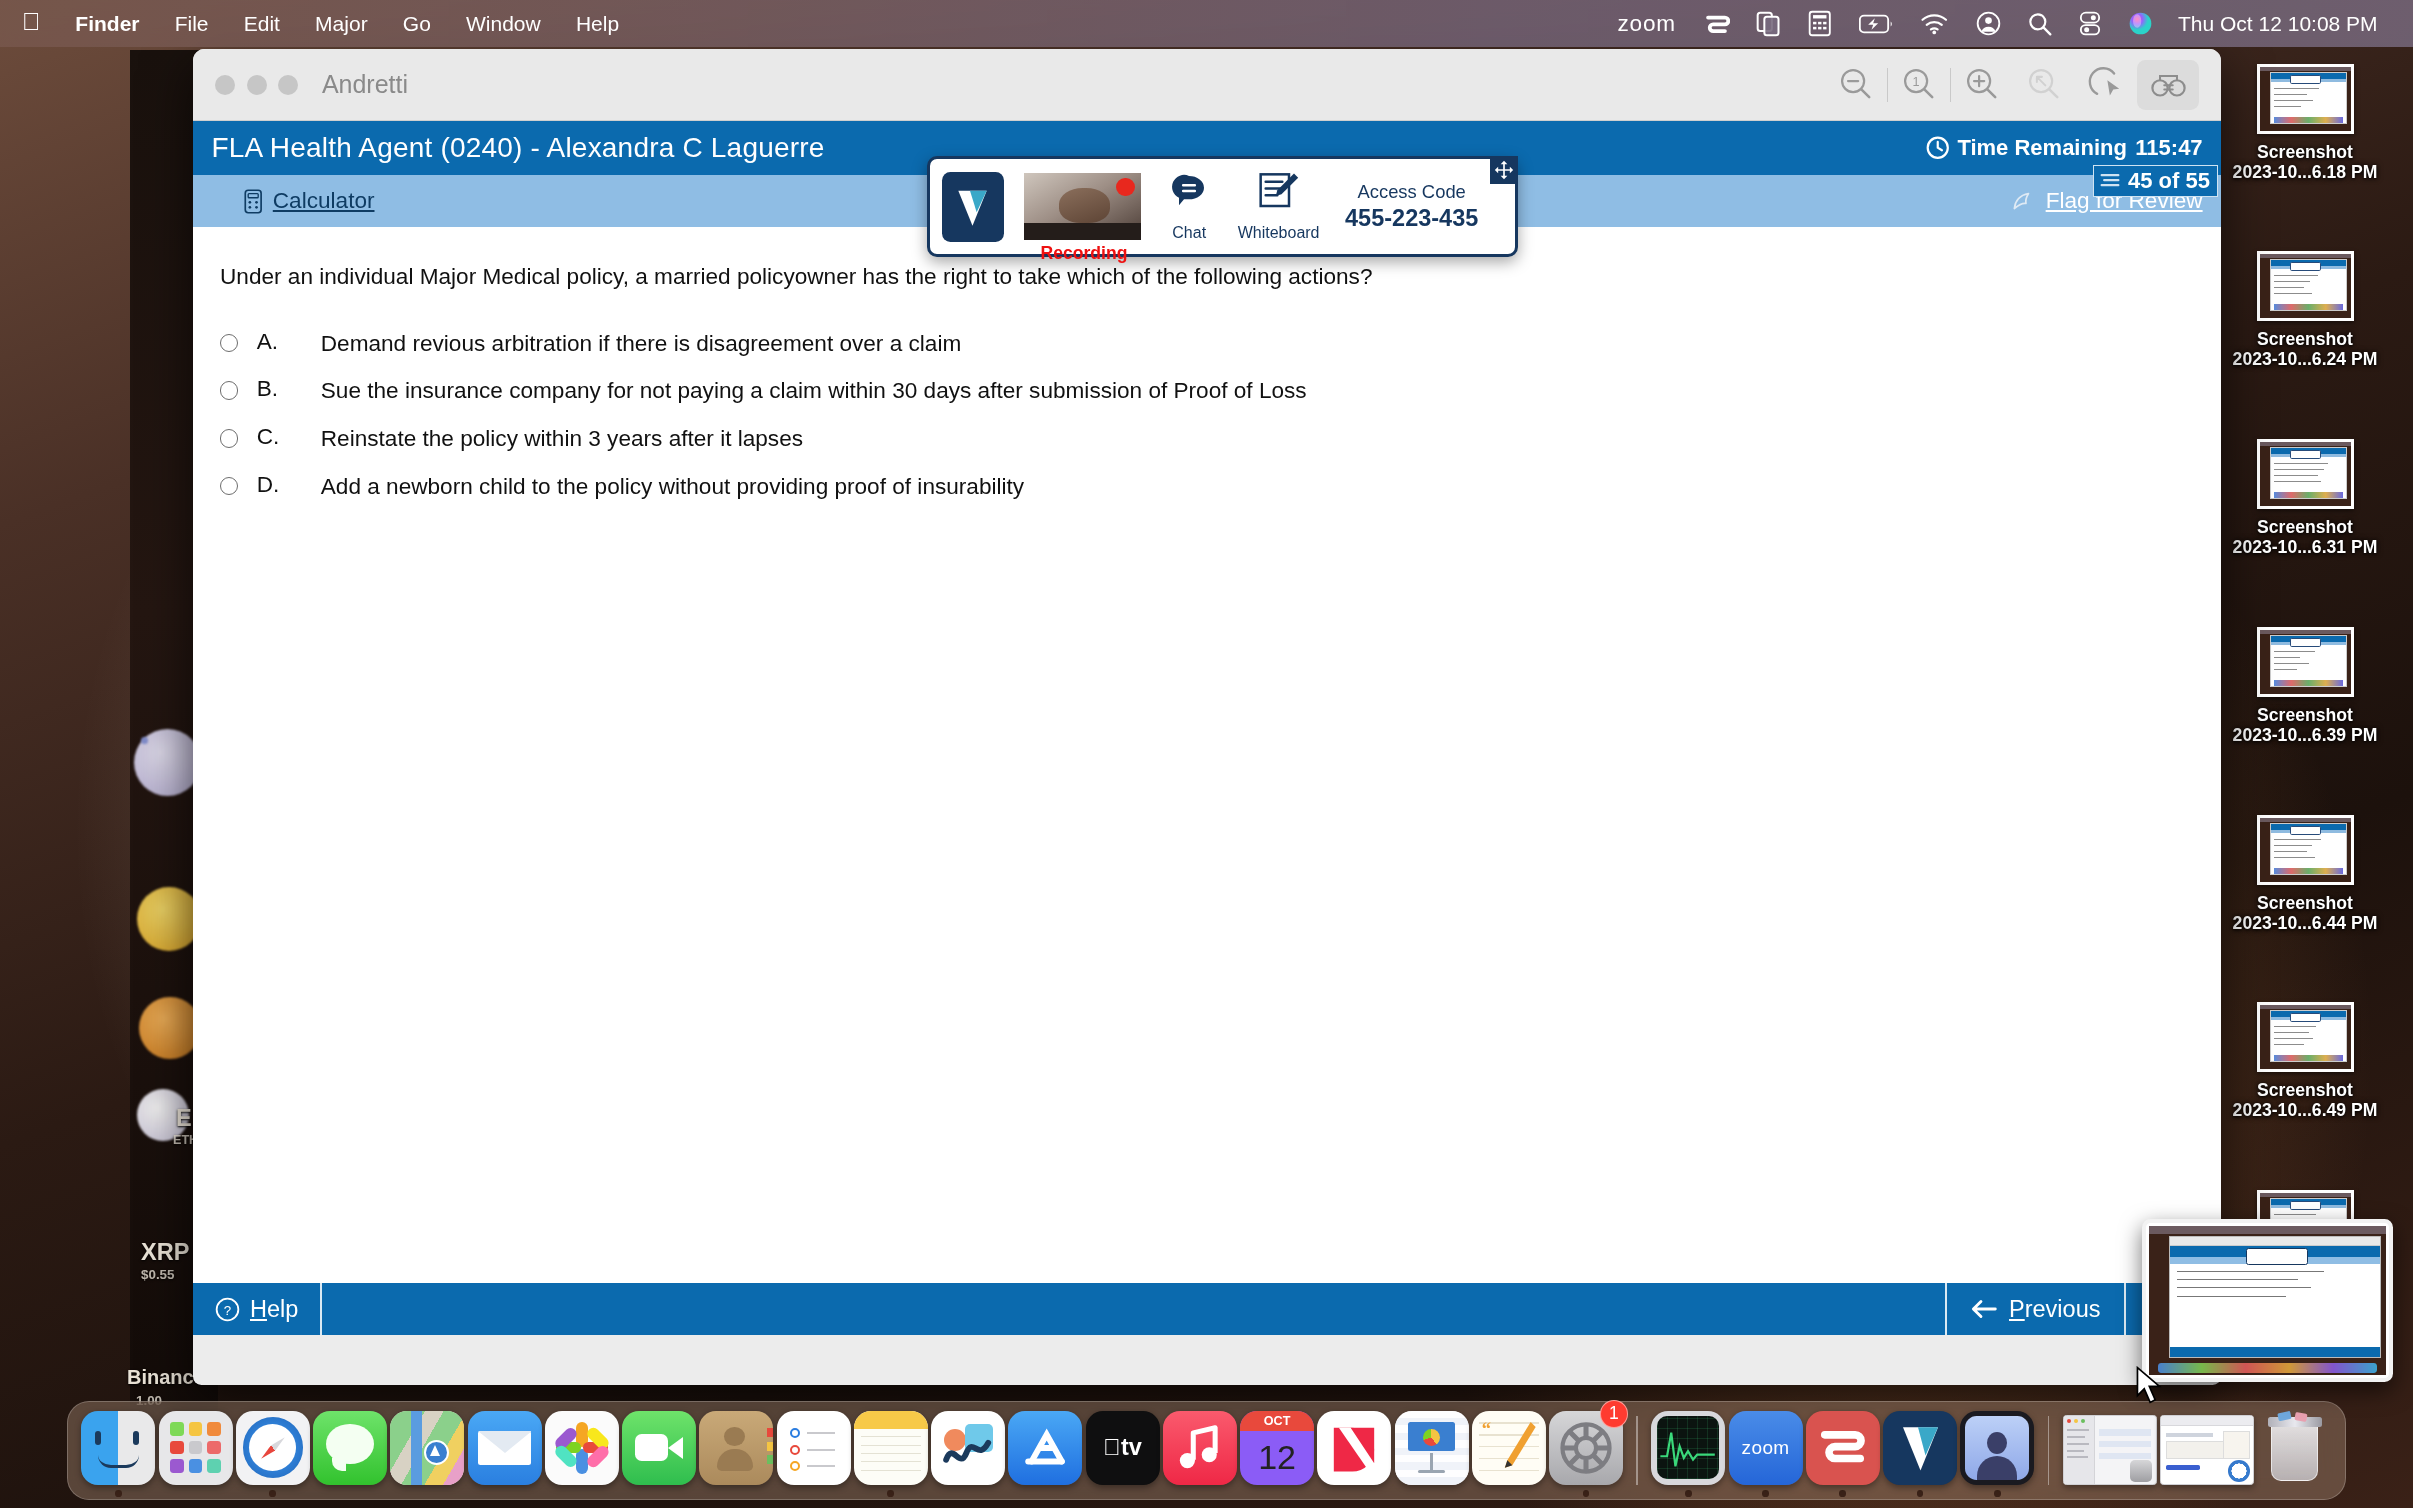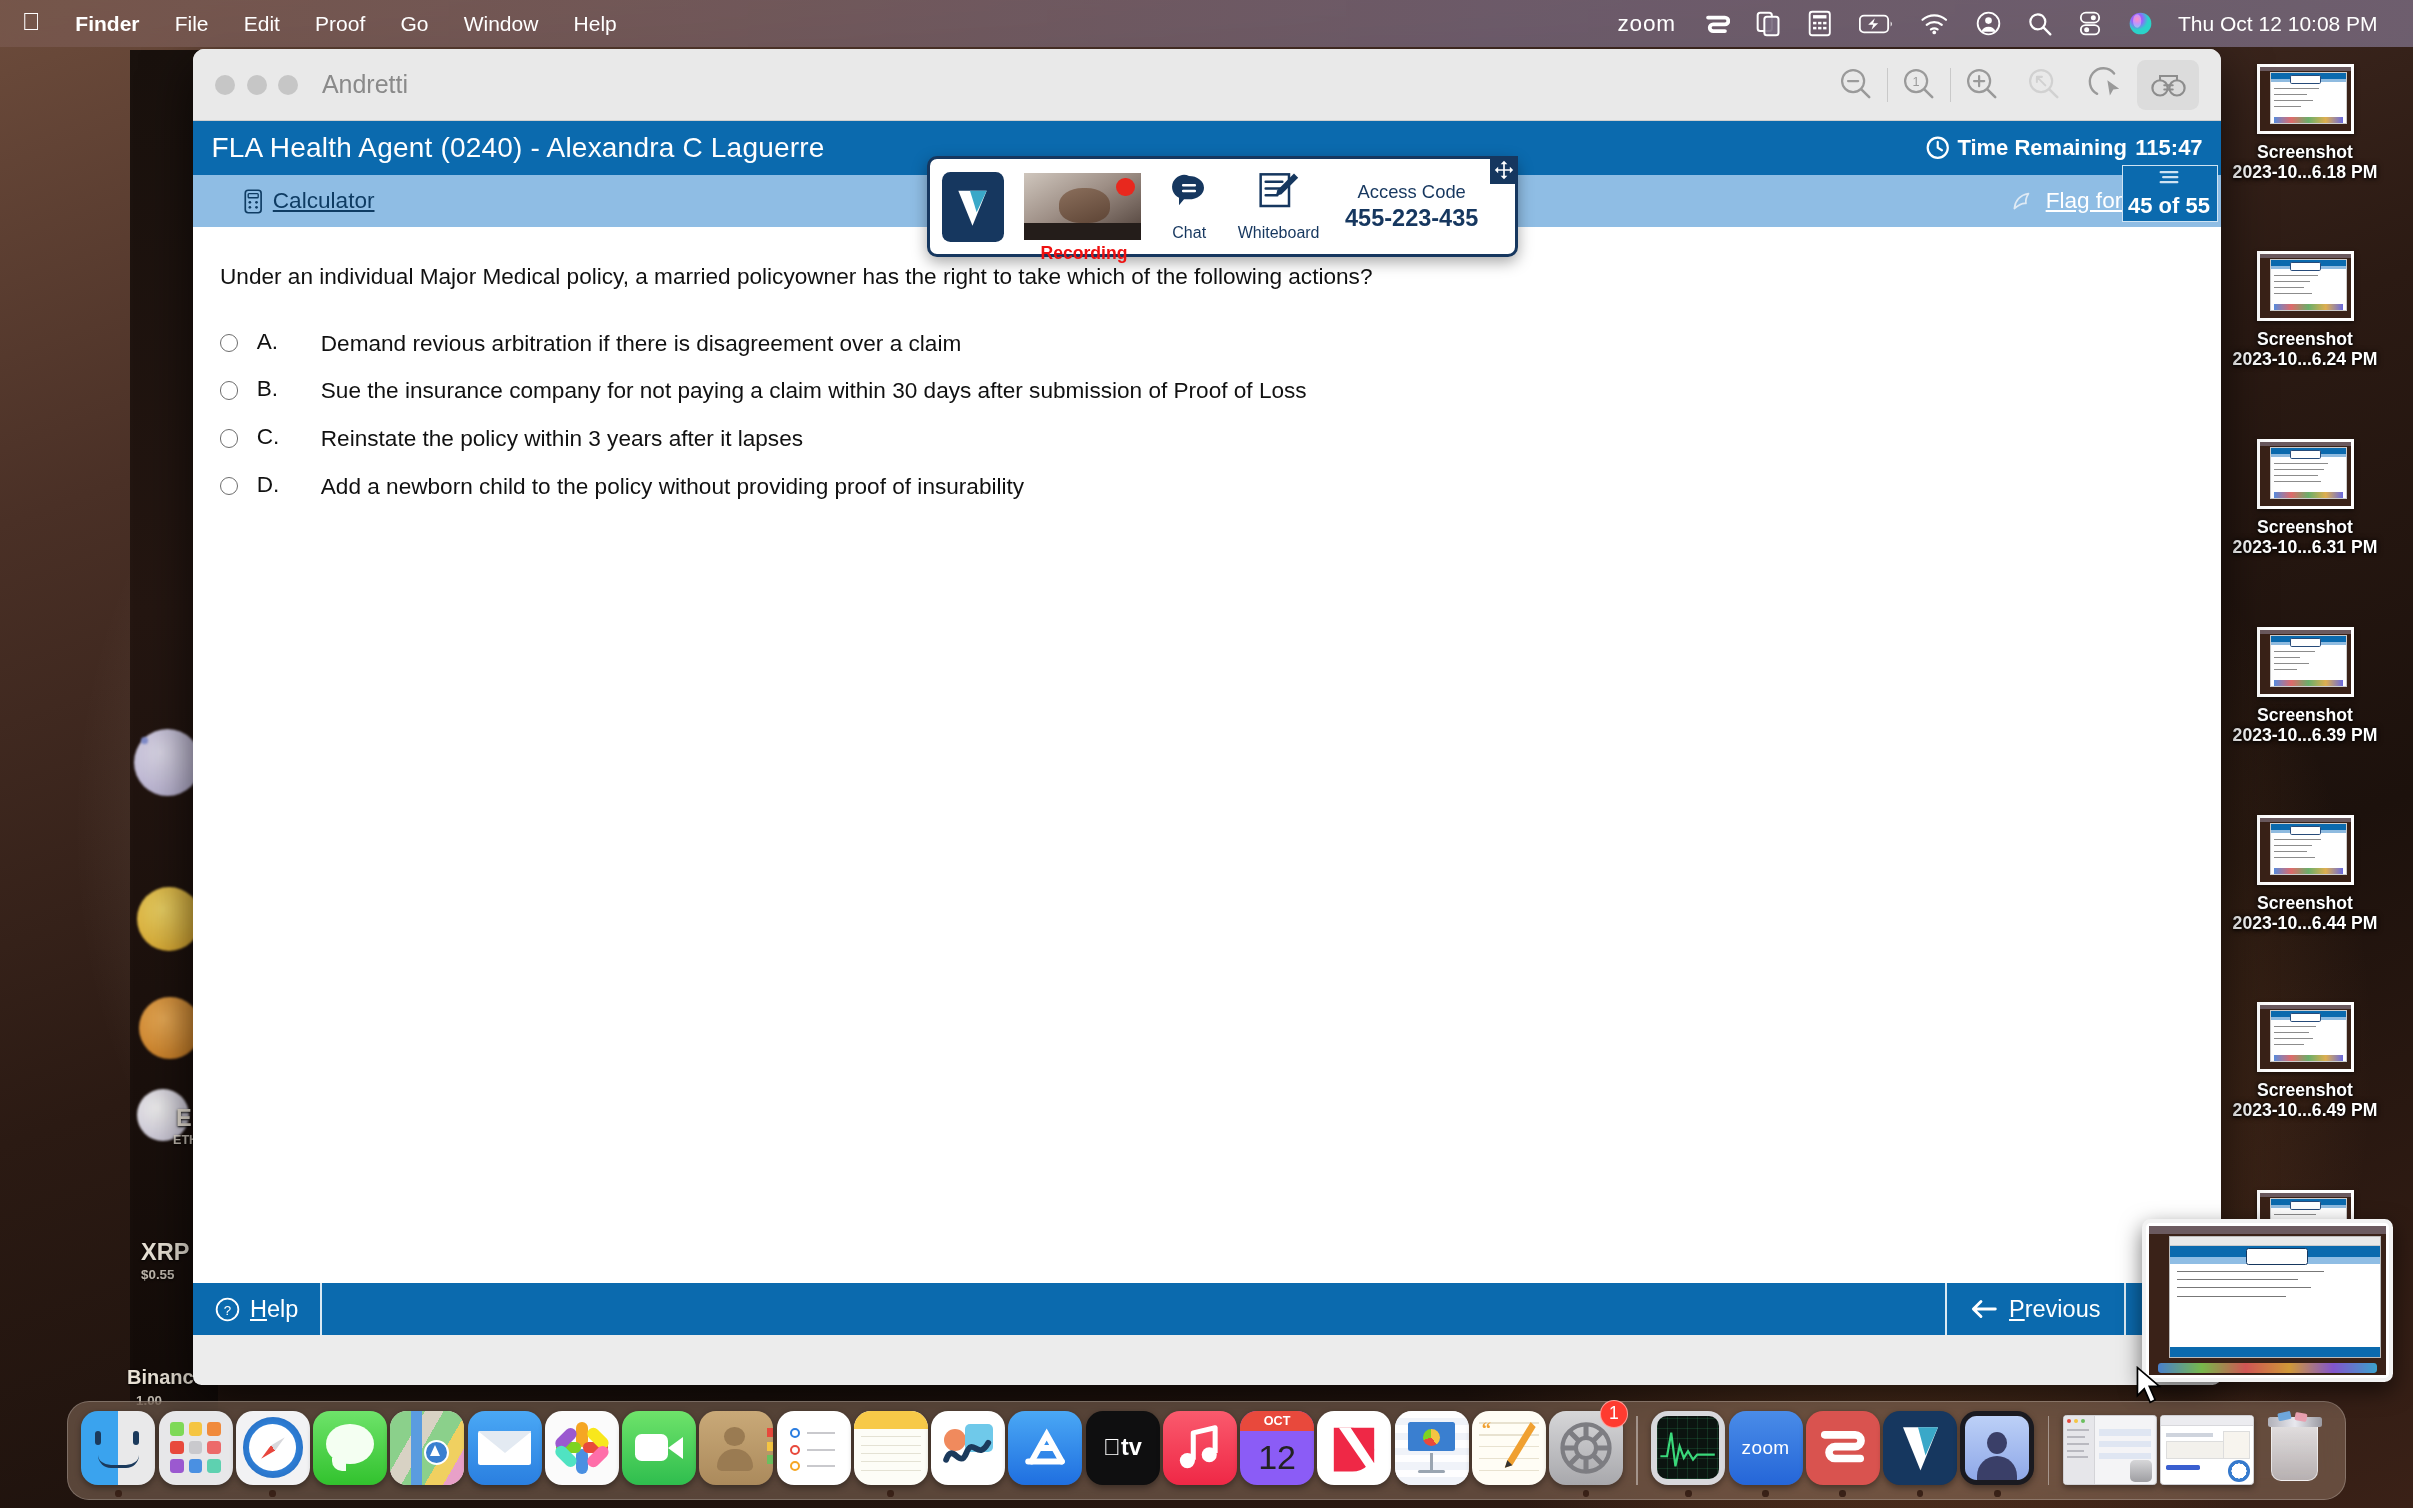--- a/index.html
+++ b/index.html
@@ -97,21 +97,20 @@
     position:relative;
   }
   #examhdr .ex-title { font-size:28px; letter-spacing:0.2px; }
   #examhdr .ex-right { margin-left:auto; display:flex; align-items:center; gap:8.4px; font-size:22px; font-weight:bold; }
   .qcount {
     position:absolute; right:3.4px; top:44px;
     border:0.8px solid #cfe3f2; background:#0b6aae;
     color:#fff; font-size:22px; font-weight:bold;
     padding:1.7px 6.7px 2.5px 5px; display:flex; align-items:center; gap:6.7px;
     z-index:3;
-    flex-direction:column;
   }
   #toolbar2 {
     height:52px; background:#8fbde4; color:#123a5c;
     display:flex; align-items:center; padding:0 18.4px;
     font-size:22.6px;
   }
   #toolbar2 .t2-left { display:flex; align-items:center; gap:10px; color:#0f3c63;padding-left:33px; }
   #toolbar2 .t2-right { margin-left:auto; display:flex; align-items:center; gap:10px; color:#fff; }
   .u { text-decoration:underline; }
 
@@ -368,21 +367,21 @@
     </div>
   </div>
 </div>
 
 <div id="menubar">
   <div class="mb-left">
     <div class="apple-logo"></div>
     <div class="mb-item bold">Finder</div>
     <div class="mb-item">File</div>
     <div class="mb-item">Edit</div>
-    <div class="mb-item">Proof</div>
+    <div class="mb-item">Major</div>
     <div class="mb-item">Go</div>
     <div class="mb-item">Window</div>
     <div class="mb-item">Help</div>
   </div>
 
   <div class="mb-right">
     <div class="mb-ricon">
       <span style="font-size:22.6px;letter-spacing:0.8px;">zoom</span>
     </div>
     <div class="mb-ricon">

